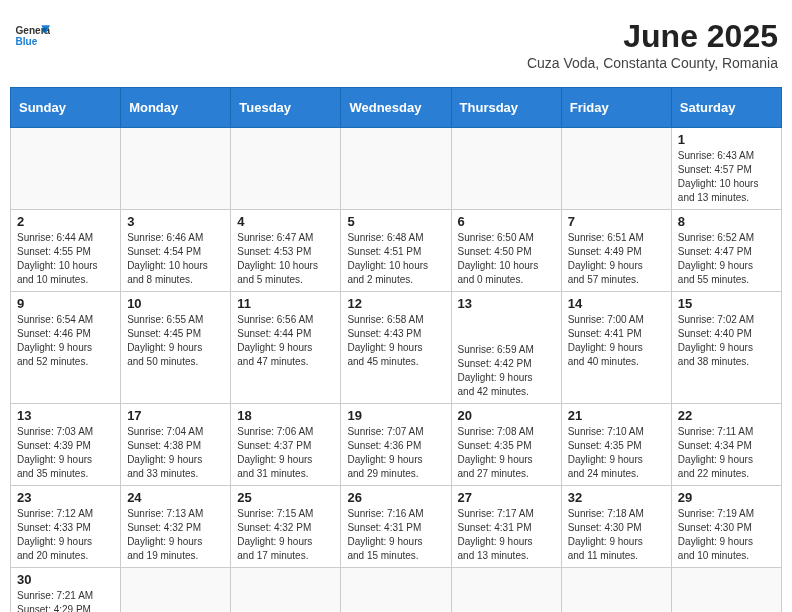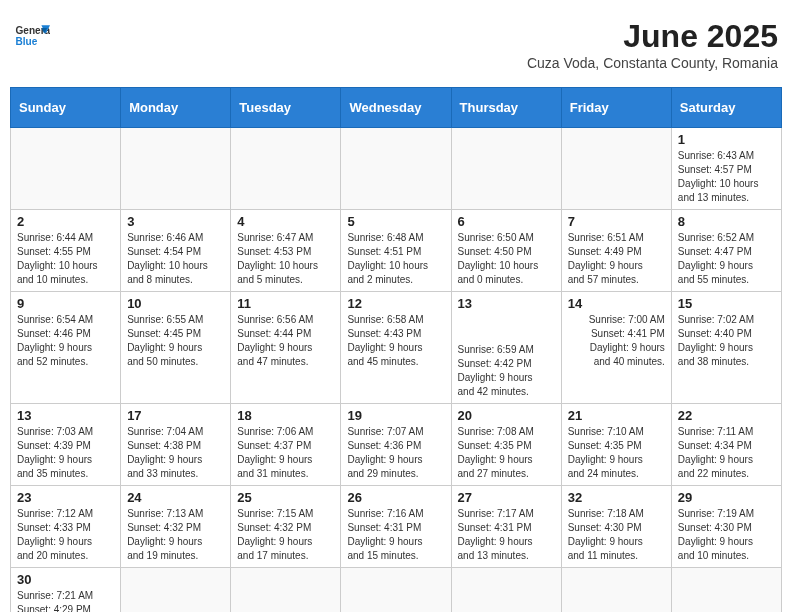--- a/index.html
+++ b/index.html
@@ -209,21 +209,21 @@
         </td>
         <td>
           <span class="day-number">13</span>
           <div class="day-info" style="white-space: pre-line; margin-top: 32px;">Sunrise: 6:59 AM
 Sunset: 4:42 PM
 Daylight: 9 hours
 and 42 minutes.</div>
         </td>
         <td>
           <span class="day-number">14</span>
-          <div class="day-info" style="white-space: pre-line; text-align: right;">Sunrise: 7:00 AM
+          <div class="day-info" style="white-space: pre-line;">Sunrise: 7:00 AM
 Sunset: 4:41 PM
 Daylight: 9 hours
 and 40 minutes.</div>
         </td>
         <td>
           <span class="day-number">15</span>
           <div class="day-info" style="white-space: pre-line;">Sunrise: 7:02 AM
 Sunset: 4:40 PM
 Daylight: 9 hours
 and 38 minutes.</div>

